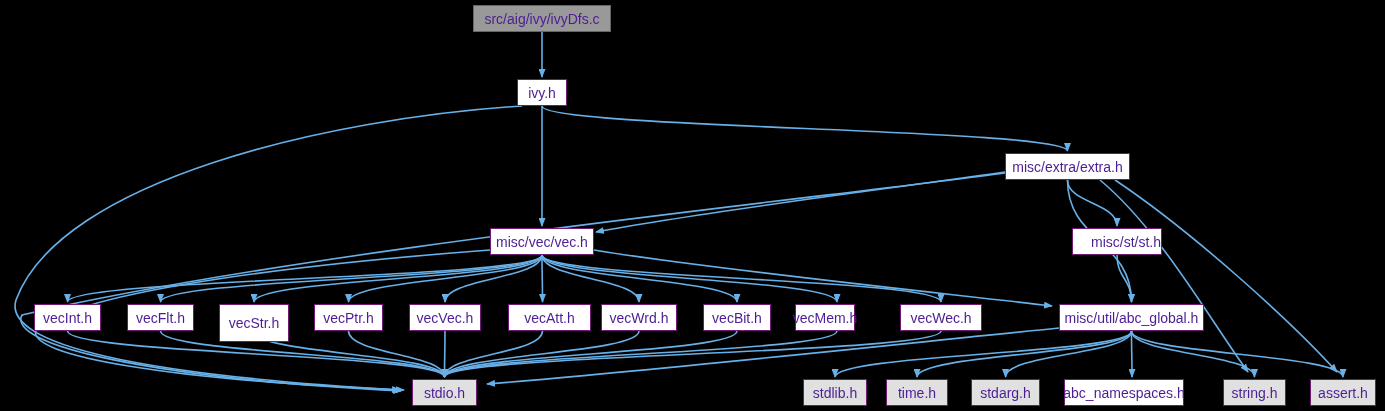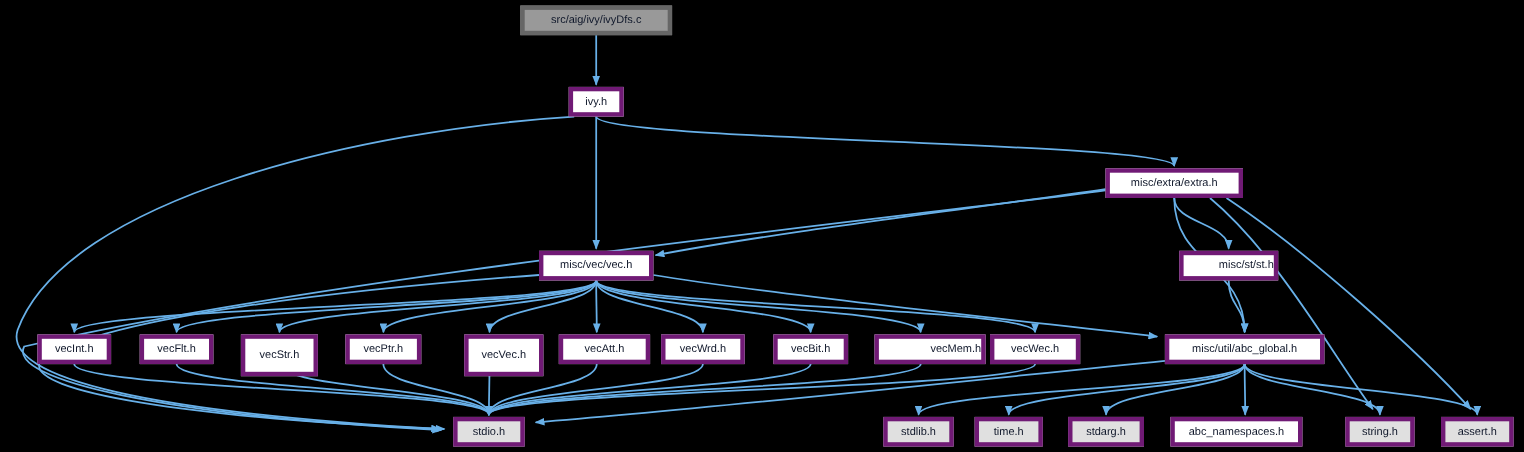--- a/index.html
+++ b/index.html
@@ -17,24 +17,24 @@
   }
   svg#edges {
     position: absolute;
     left: 0; top: 0;
     width: 1385px;
     height: 411px;
   }
   .node {
     position: absolute;
     box-sizing: border-box;
-    border: 4px solid #701a75;
+    border: 1px solid #701a75;
     background: #ffffff;
-    color: #0f172a;
-    font-size: 10px;
+    color: #4c1d95;
+    font-size: 14px;
     line-height: 1;
     display: flex;
     align-items: center;
     justify-content: center;
     white-space: nowrap;
     letter-spacing: 0px;
   }
   .node.fill-gray {
     background: #e0e0e0;
   }
@@ -120,33 +120,33 @@
       </div>
       <div class="node" style="left: 127px; top: 304px; width: 67px; height: 27px;">
         <span class="node-label">vecFlt.h</span>
       </div>
       <div class="node" style="left: 219px; top: 304px; width: 70px; height: 38px;">
         <span class="node-label">vecStr.h</span>
       </div>
       <div class="node" style="left: 314px; top: 304px; width: 69px; height: 27px;">
         <span class="node-label">vecPtr.h</span>
       </div>
-      <div class="node" style="left: 422px; top: 304px; width: 72px; height: 38px;">
+      <div class="node" style="left: 409px; top: 304px; width: 72px; height: 27px;">
         <span class="node-label">vecVec.h</span>
       </div>
       <div class="node" style="left: 508px; top: 304px; width: 83px; height: 27px;">
         <span class="node-label">vecAtt.h</span>
       </div>
       <div class="node" style="left: 601px; top: 304px; width: 76px; height: 27px;">
         <span class="node-label">vecWrd.h</span>
       </div>
       <div class="node" style="left: 703px; top: 304px; width: 68px; height: 27px;">
         <span class="node-label">vecBit.h</span>
       </div>
-      <div class="node" style="left: 795px; top: 304px; width: 101px; height: 27px; justify-content: flex-end;">
+      <div class="node" style="left: 795px; top: 304px; width: 60px; height: 27px;">
         <span class="node-label">vecMem.h</span>
       </div>
       <div class="node" style="left: 900px; top: 304px; width: 82px; height: 27px;">
         <span class="node-label">vecWec.h</span>
       </div>
       <div class="node" style="left: 1059px; top: 304px; width: 145px; height: 27px;">
         <span class="node-label">misc/util/abc_global.h</span>
       </div>
       <div class="node fill-gray" style="left: 412px; top: 379px; width: 65px; height: 27px;">
         <span class="node-label">stdio.h</span>

